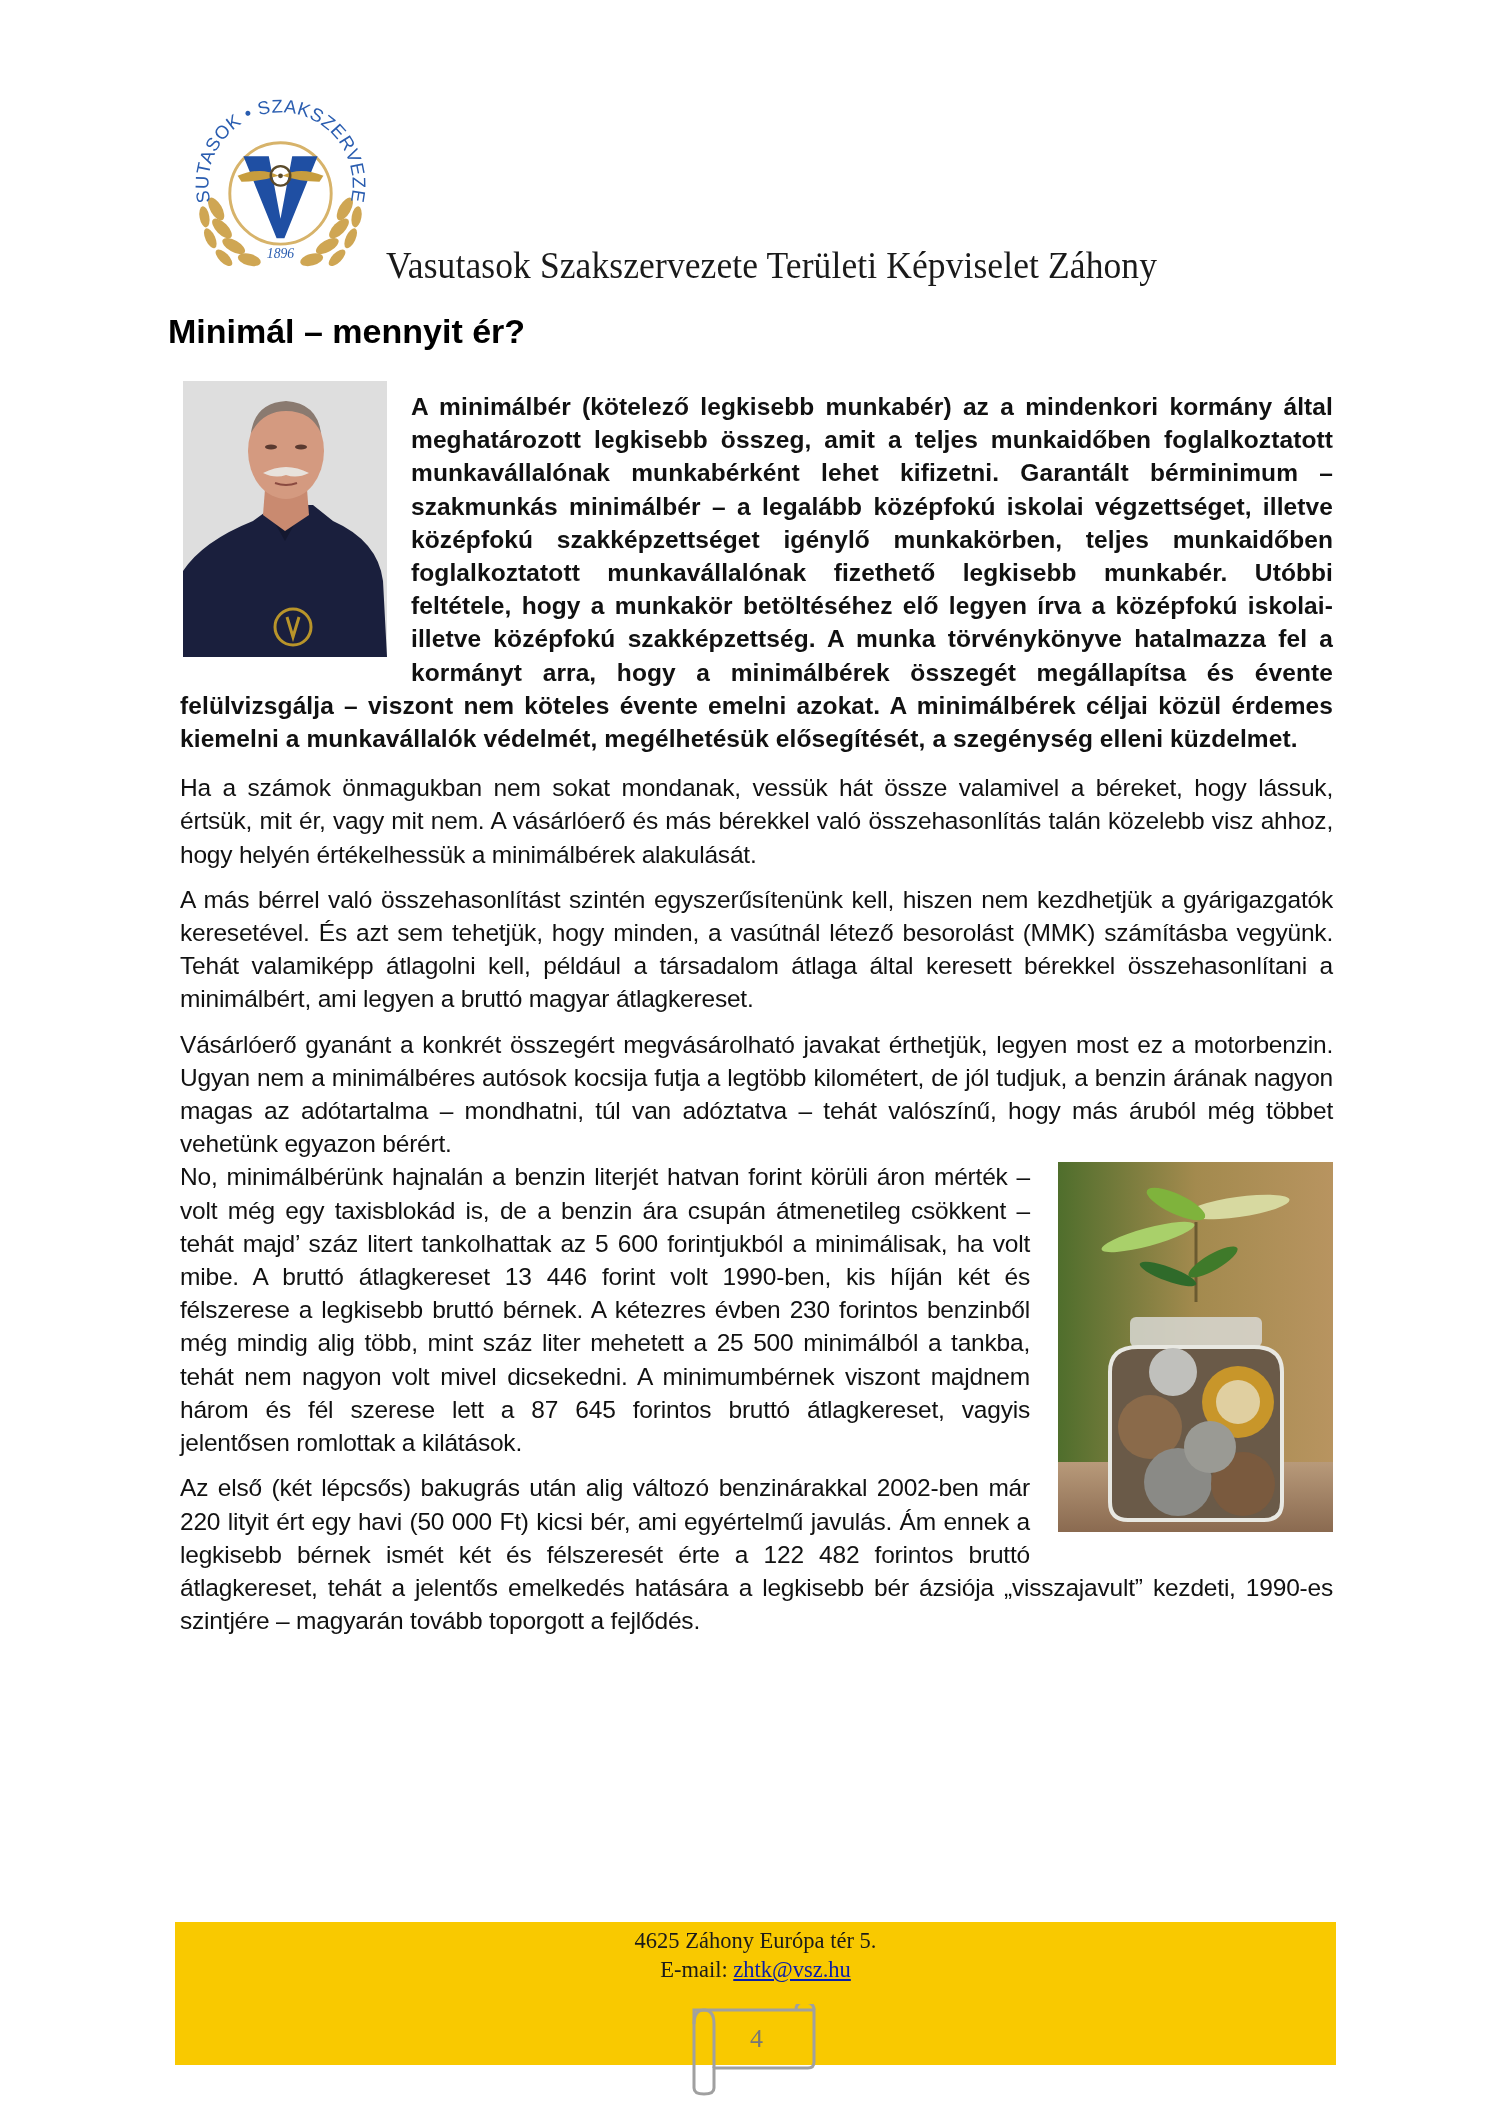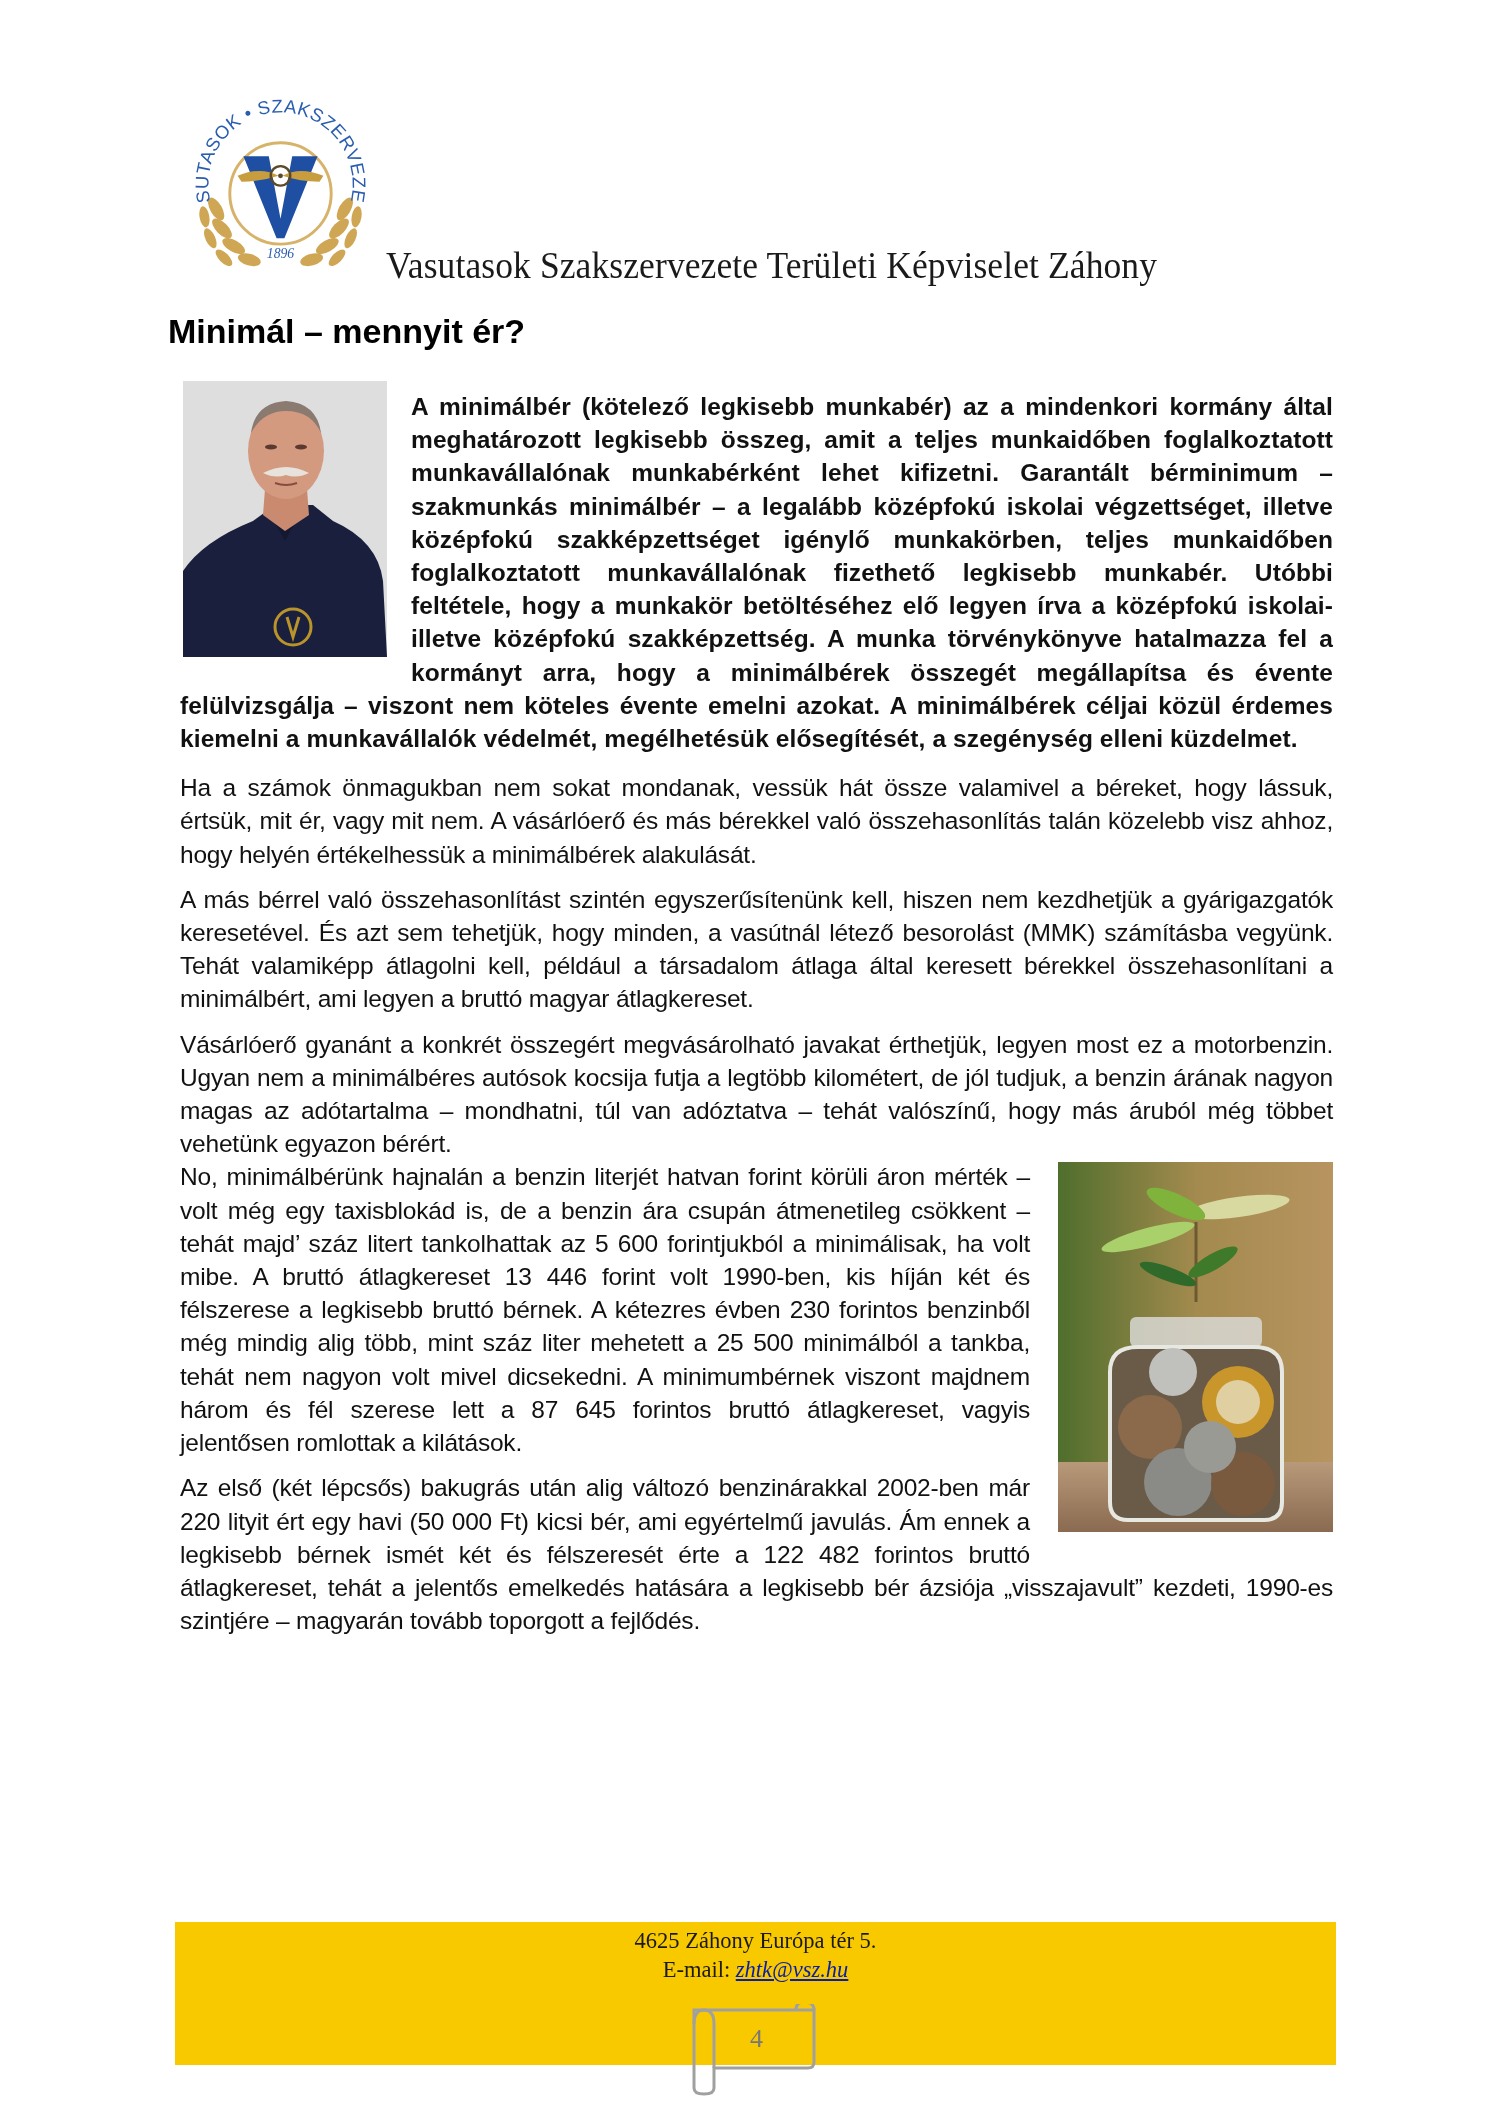--- a/index.html
+++ b/index.html
@@ -12,21 +12,21 @@
   .article { position: absolute; left: 180px; top: 378px; width: 1153px; }
   .portrait { float: left; width: 204px; height: 276px; margin: 3px 24px 6px 3px; position: relative; background: #e3e3e3; overflow: hidden; }
   .jar { float: right; width: 275px; height: 370px; margin: 2px 0 6px 28px; position: relative; overflow: hidden; }
 
   p { margin: 0; text-align: justify; font-size: 24.5px; line-height: 33.2px; letter-spacing: -0.2px; }
   p.lead { font-weight: bold; letter-spacing: 0.1px; margin-top: 12px; }
   p + p { margin-top: 12px; }
   p.lead + p { margin-top: 16px; }
 
   .footer-bar { position: absolute; left: 175px; top: 1922px; width: 1161px; height: 143px; background: #f9c900; text-align: center; font-family: "Liberation Serif", serif; font-size: 22.5px; line-height: 29px; color: #1a1a1a; padding-top: 4px; box-sizing: border-box; }
-  .footer-bar a { color: #0a1ea8; text-decoration: underline; font-style: italic; }
+  .footer-bar a { color: #0a1ea8; text-decoration: underline; }
   .page-scroll { position: absolute; left: 684px; top: 2004px; width: 140px; height: 92px; }
   .page-number { position: absolute; left: 750px; top: 2024px; font-family: "Liberation Serif", serif; font-size: 26px; color: #777; }
 </style>
 </head>
 <body>
 
 <div class="logo">
   <svg width="195" height="195" viewBox="0 0 200 200">
     <defs>
       <path id="ringPath" d="M 28 112 A 74 74 0 1 1 172 112"></path>

